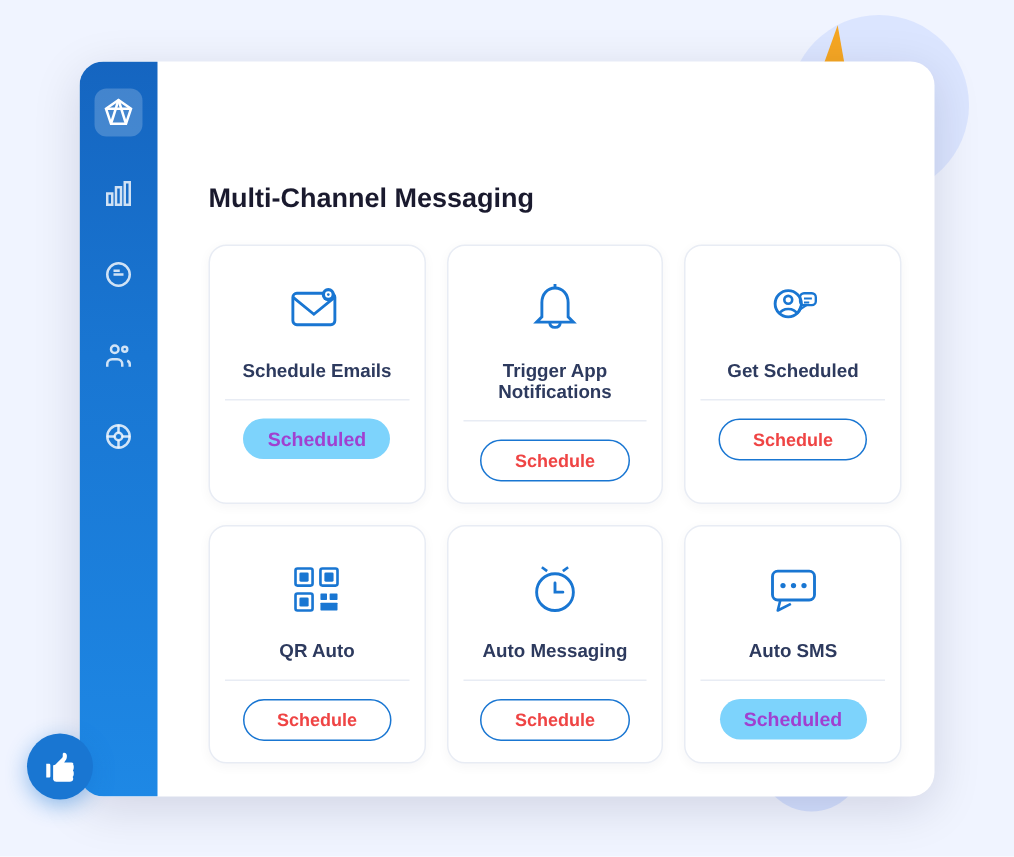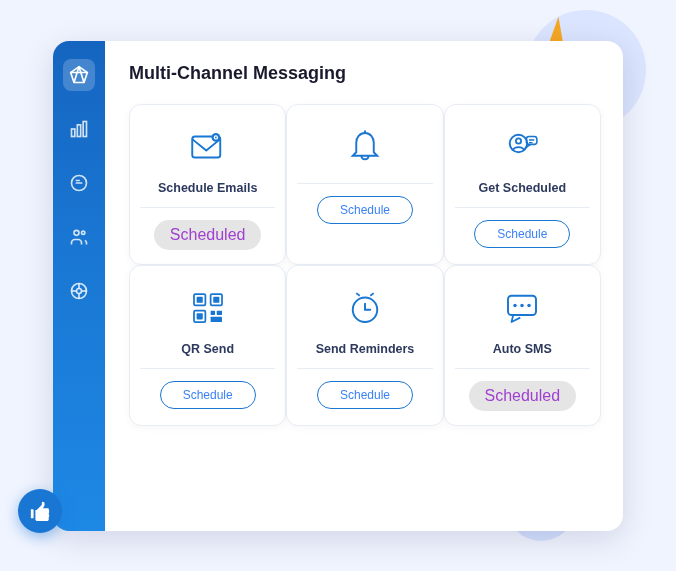--- a/index.html
+++ b/index.html
@@ -86,35 +86,37 @@
       color: white;
     }
     .sidebar-icon svg {
       width: 20px;
       height: 20px;
     }
 
     
     .content {
       flex: 1;
-      padding: 22px 22px 22px 24px;
+      padding: 22px 22px 22px 34px;
       display: flex;
       flex-direction: column;
+      justify-content: flex-end;
     }
     .content-title {
       font-size: 18px;
       font-weight: 700;
       color: #1a1a2e;
       margin-bottom: 20px;
     }
 
     
     .grid {
       display: grid;
       grid-template-columns: repeat(3, 1fr);
+      gap: 14px;
     }
 
     
     .feature-card {
       background: #fff;
       border: 1.5px solid #e8ecf4;
       border-radius: 12px;
       padding: 18px 10px 14px 10px;
       display: flex;
       flex-direction: column;
@@ -143,34 +145,34 @@
     .divider {
       width: 100%;
       height: 1px;
       background: #e8ecf4;
       margin: 4px 0;
     }
     .btn-schedule {
       padding: 6px 22px;
       border-radius: 20px;
       font-size: 12px;
-      font-weight: 400;
+      font-weight: 700;
       cursor: pointer;
       border: 1.5px solid #1976D2;
       background: white;
-      color: #3b82f6;
+      color: #ef4444;
     }
     .btn-scheduled {
       padding: 6px 16px;
       border-radius: 20px;
-      font-size: 16px;
-      font-weight: 400;
+      font-size: 13px;
+      font-weight: 700;
       cursor: pointer;
       border: none;
-      background: #e5e5e5;
+      background: #7dd3fc;
       color: #a040d0;
     }
 
     
     .thumb-btn {
       position: absolute;
       left: 18px;
       bottom: 38px;
       width: 44px;
       height: 44px;
@@ -261,20 +263,21 @@
       </div>
 
       <div class="feature-card">
         <div class="feature-icon">
           <svg viewBox="0 0 48 48" fill="none" xmlns="http://www.w3.org/2000/svg">
             <path d="M24 8 C18 8 14 13 14 19 L14 30 L10 34 L38 34 L34 30 L34 19 C34 13 30 8 24 8 Z" stroke="#1976D2" stroke-width="2.2" fill="none"></path>
             <path d="M20 34 Q20 38 24 38 Q28 38 28 34" stroke="#1976D2" stroke-width="2.2" fill="none"></path>
             <line x1="24" y1="5" x2="24" y2="8" stroke="#1976D2" stroke-width="2.2"></line>
           </svg>
         </div>
+        <div class="feature-label">Trigger App Notifications</div>
         <div class="divider"></div>
         <button class="btn-schedule">Schedule</button>
       </div>
 
       <div class="feature-card">
         <div class="feature-icon">
           <svg viewBox="0 0 48 48" fill="none" xmlns="http://www.w3.org/2000/svg">
             <circle cx="20" cy="20" r="10" stroke="#1976D2" stroke-width="2.2" fill="none"></circle>
             <circle cx="20" cy="17" r="3" stroke="#1976D2" stroke-width="2" fill="none"></circle>
             <path d="M13 28 Q15 24 20 24 Q25 24 27 28" stroke="#1976D2" stroke-width="2" fill="none"></path>
@@ -297,35 +300,35 @@
             <rect x="11" y="11" width="7" height="7" fill="#1976D2" rx="1"></rect>
             <rect x="27" y="8" width="13" height="13" rx="1.5" stroke="#1976D2" stroke-width="2" fill="none"></rect>
             <rect x="30" y="11" width="7" height="7" fill="#1976D2" rx="1"></rect>
             <rect x="8" y="27" width="13" height="13" rx="1.5" stroke="#1976D2" stroke-width="2" fill="none"></rect>
             <rect x="11" y="30" width="7" height="7" fill="#1976D2" rx="1"></rect>
             <rect x="27" y="27" width="5" height="5" fill="#1976D2" rx="0.5"></rect>
             <rect x="34" y="27" width="6" height="5" fill="#1976D2" rx="0.5"></rect>
             <rect x="27" y="34" width="13" height="6" fill="#1976D2" rx="0.5"></rect>
           </svg>
         </div>
-        <div class="feature-label">QR Send</div>
+        <div class="feature-label">QR Auto</div>
         <div class="divider"></div>
         <button class="btn-schedule">Schedule</button>
       </div>
 
       <div class="feature-card">
         <div class="feature-icon">
           <svg viewBox="0 0 48 48" fill="none" xmlns="http://www.w3.org/2000/svg">
             <circle cx="24" cy="26" r="14" stroke="#1976D2" stroke-width="2.2" fill="none"></circle>
             <polyline points="24,19 24,26 30,26" stroke="#1976D2" stroke-width="2.2" stroke-linecap="round"></polyline>
             <line x1="18" y1="10" x2="14" y2="7" stroke="#1976D2" stroke-width="2"></line>
             <line x1="30" y1="10" x2="34" y2="7" stroke="#1976D2" stroke-width="2"></line>
           </svg>
         </div>
-        <div class="feature-label">Send Reminders</div>
+        <div class="feature-label">Auto Messaging</div>
         <div class="divider"></div>
         <button class="btn-schedule">Schedule</button>
       </div>
 
       <div class="feature-card">
         <div class="feature-icon">
           <svg viewBox="0 0 48 48" fill="none" xmlns="http://www.w3.org/2000/svg">
             <rect x="8" y="10" width="32" height="22" rx="4" stroke="#1976D2" stroke-width="2.2" fill="none"></rect>
             <circle cx="16" cy="21" r="2" fill="#1976D2"></circle>
             <circle cx="24" cy="21" r="2" fill="#1976D2"></circle>

